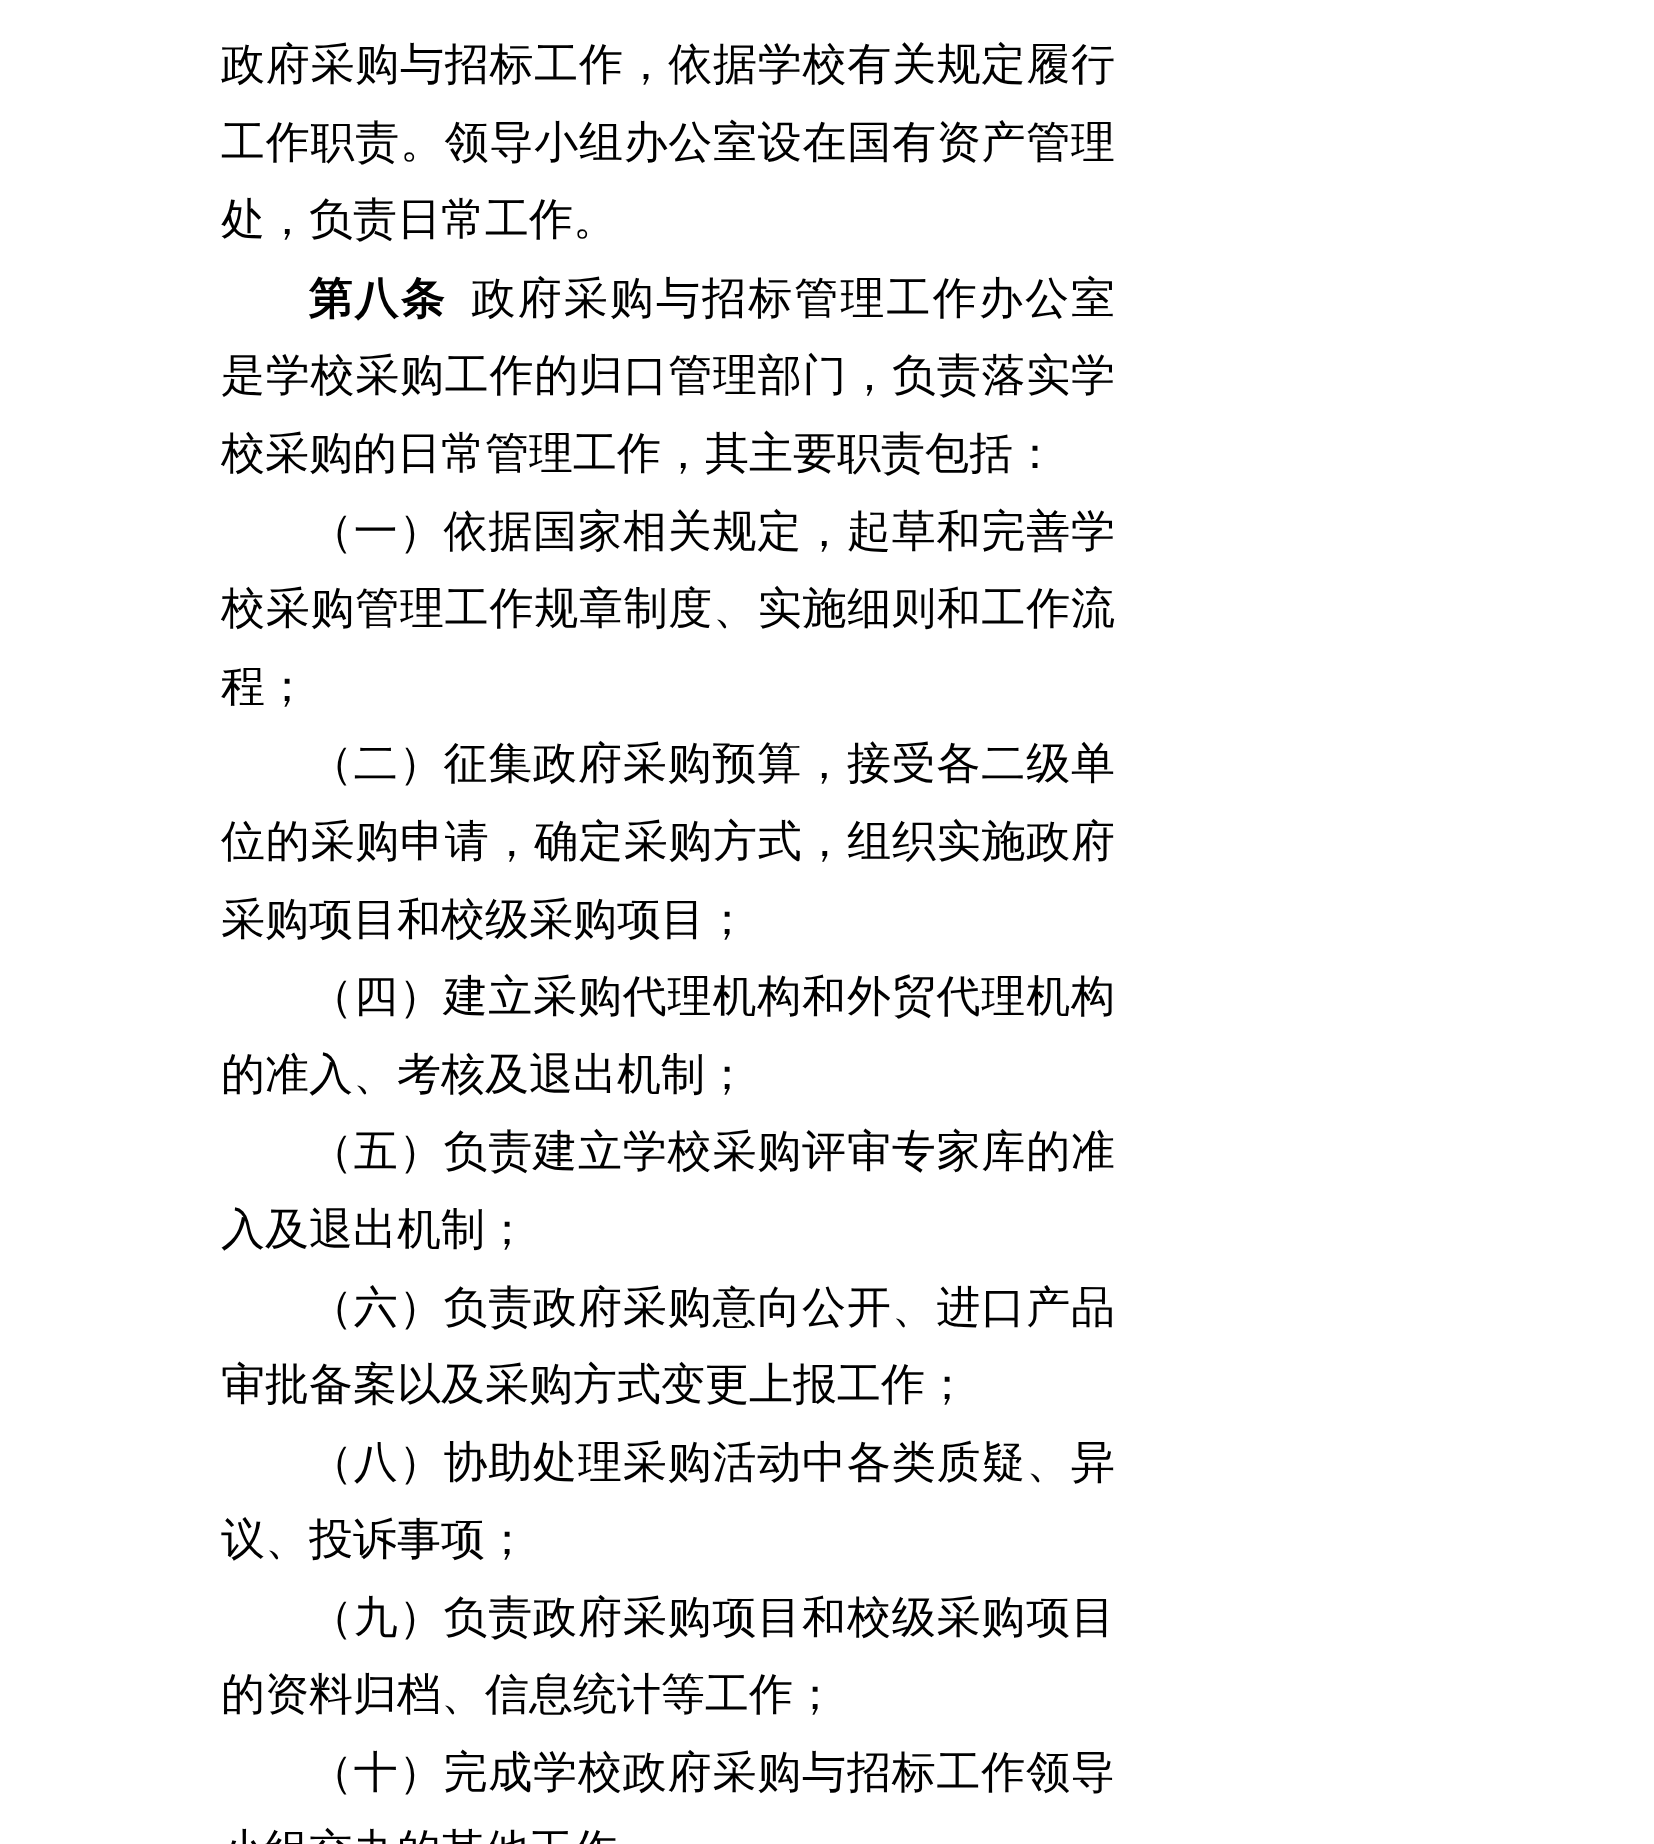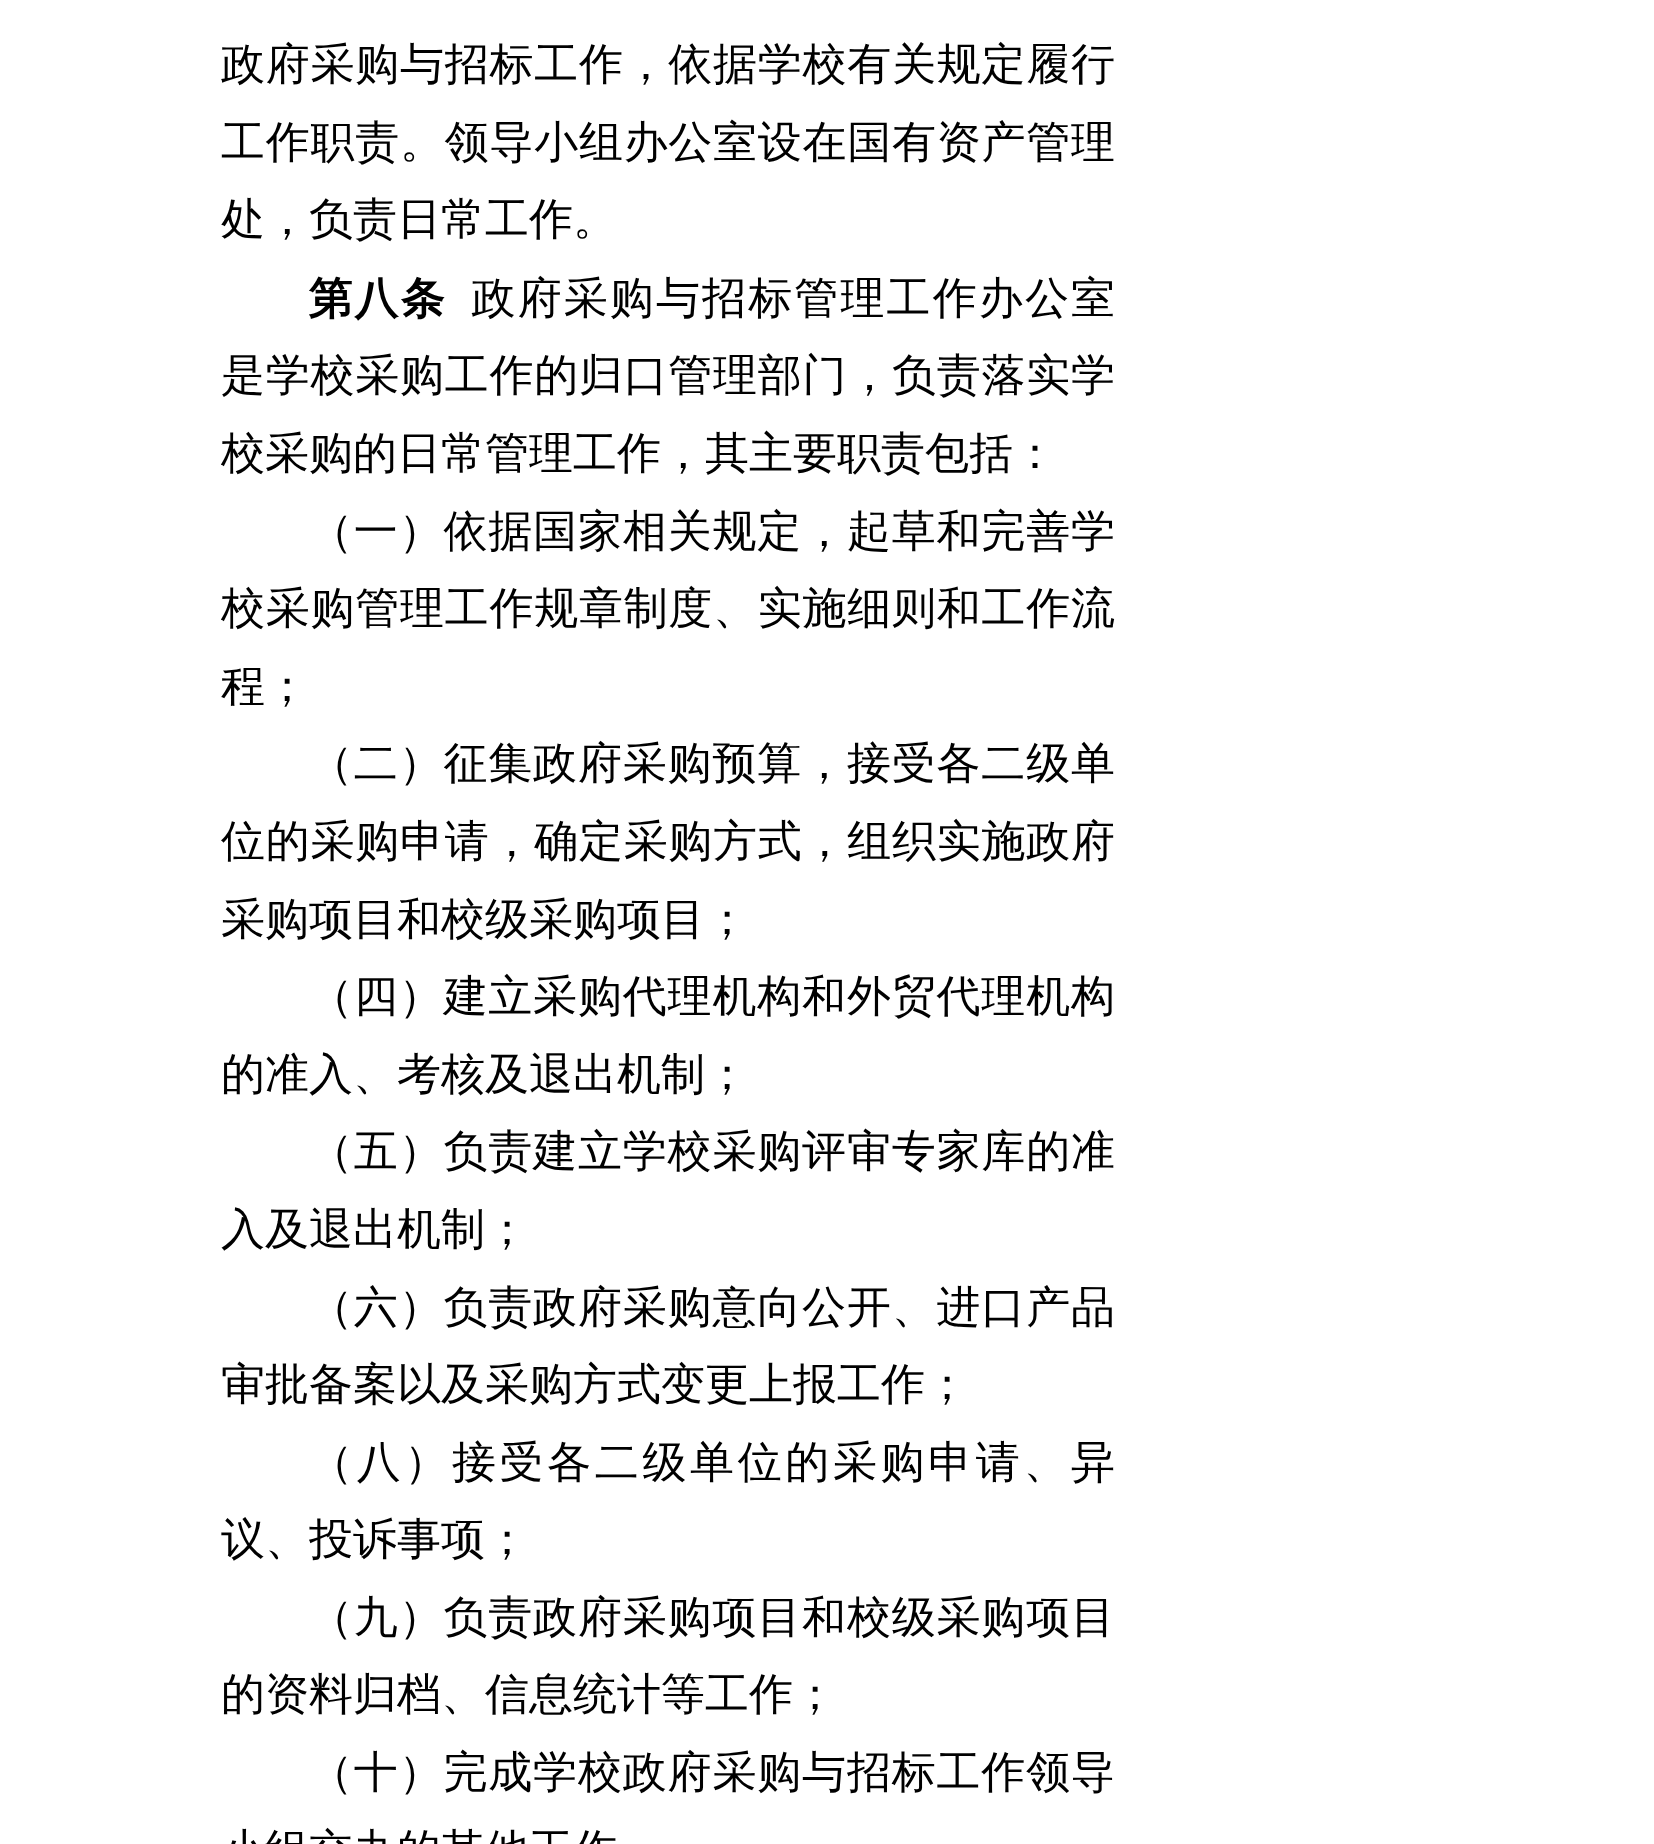--- a/index.html
+++ b/index.html
@@ -55,19 +55,19 @@
   <p class="para"><span>（二）征集政府采购预算，接受各二级单位的采购申请，确定采购方式，组织实施政府采购项目和校级采购项目；</span></p>
 
 
   <p class="para"><span>（四）建立采购代理机构和外贸代理机构的准入、考核及退出机制；</span></p>
 
   <p class="para"><span>（五）负责建立学校采购评审专家库的准入及退出机制；</span></p>
 
   <p class="para"><span>（六）负责政府采购意向公开、进口产品审批备案以及采购方式变更上报工作；</span></p>
 
 
-  <p class="para"><span>（八）接受各二级单位的采购申请、异议、投诉事项；</span></p>
+  <p class="para"><span>（八）协助处理采购活动中各类质疑、异议、投诉事项；</span></p>
 
   <p class="para"><span>（九）负责政府采购项目和校级采购项目的资料归档、信息统计等工作；</span></p>
 
   <p class="para"><span>（十）完成学校政府采购与招标工作领导小组交办的其他工作。</span></p>
 
 </div>
 
 </body></html>

